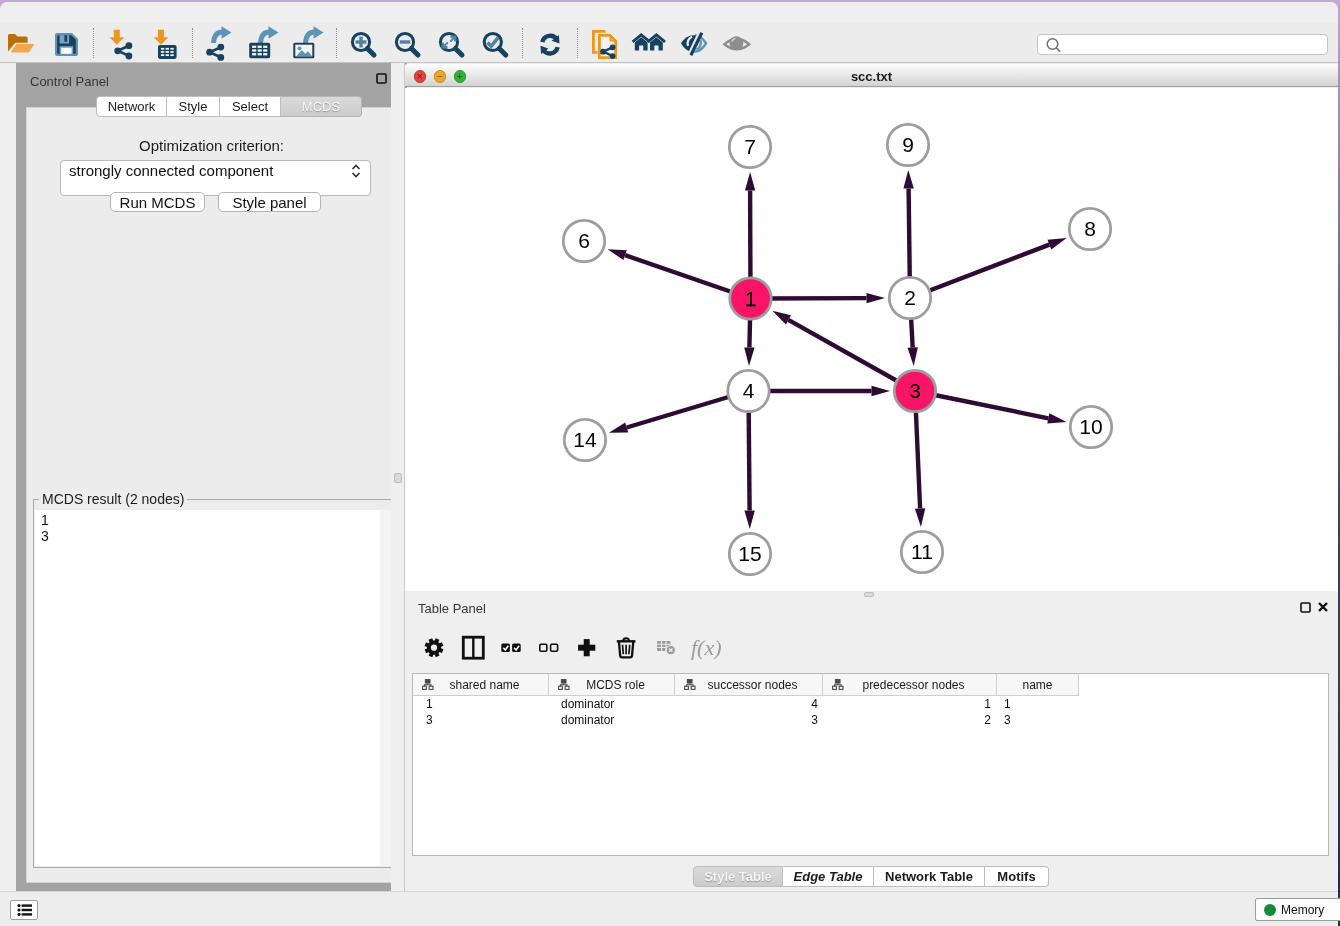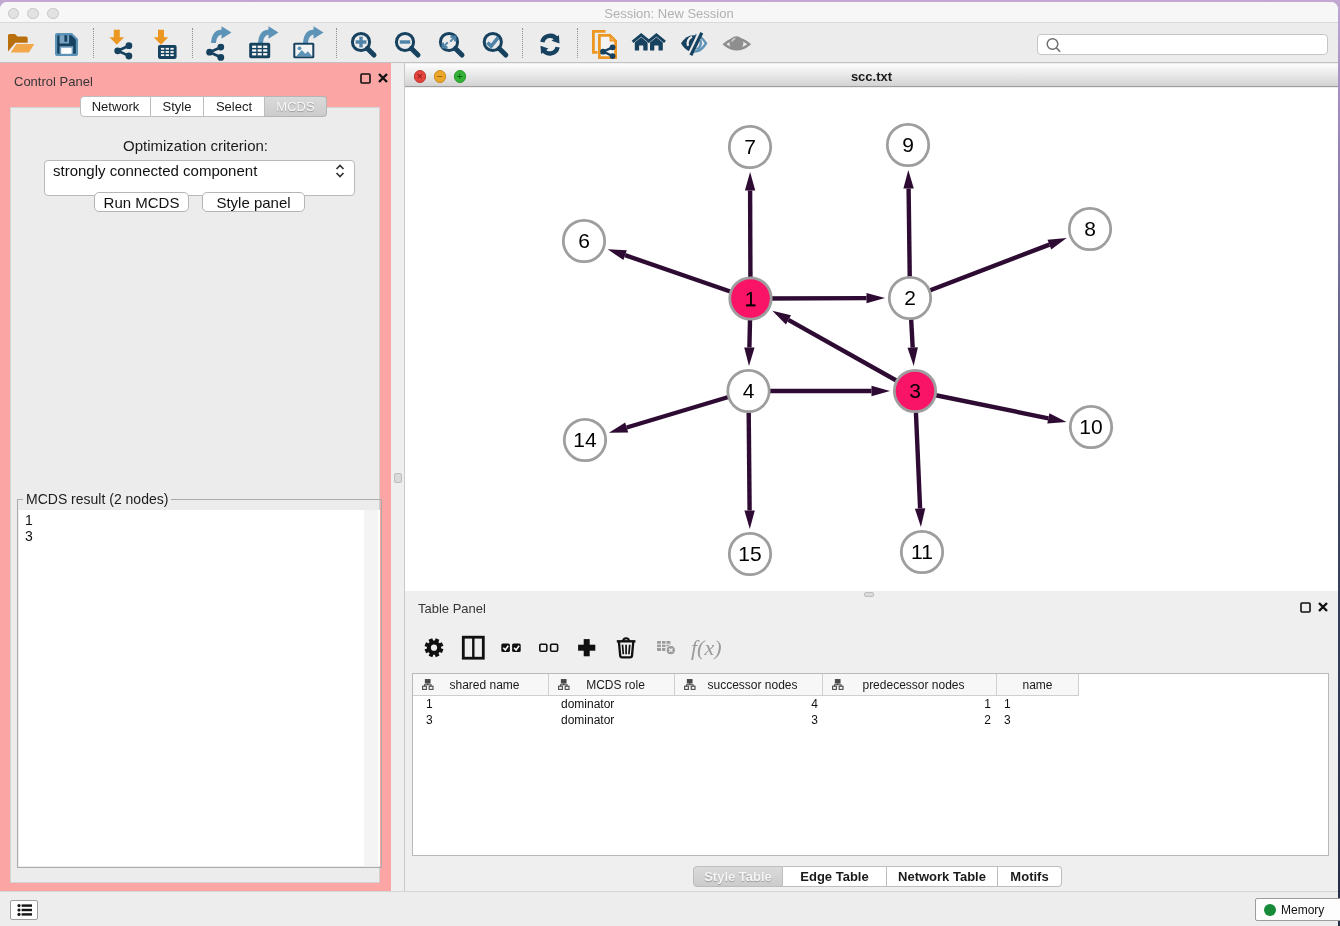--- a/index.html
+++ b/index.html
@@ -6,21 +6,21 @@
 html,body { width:1340px; height:926px; overflow:hidden; }
 body { background:linear-gradient(180deg,#c3a8d3 0%,#a78dc2 10%,#6f6d99 30%,#39445f 55%,#232e44 100%); font-family:"Liberation Sans", sans-serif; position:relative; }
 #win { position:absolute; left:0; top:2px; width:1338px; height:924px; background:#efefef; border-radius:7px 7px 4px 4px; }
 #titlebar { position:absolute; left:0; top:0; width:100%; height:21px; background:#f7f7f7; border-radius:7px 7px 0 0; border-bottom:1px solid #d9d9d9; }
 .tl { position:absolute; top:5.5px; width:11.5px; height:11.5px; border-radius:50%; background:#e2e2e2; border:1px solid #c7c7c7; }
 #wtitle { position:absolute; top:4px; width:100%; text-align:center; font-size:13px; color:#b2b0b3; }
 #toolbar { position:absolute; left:0; top:21px; width:100%; height:40px; background:#ececec; border-bottom:1px solid #c2c2c2; }
 .sep { position:absolute; top:5px; height:30px; width:0; border-left:1px dotted #8f8f8f; }
 #search { position:absolute; left:1037px; top:11px; width:291px; height:21px; background:#fff; border:1px solid #c5c5c5; border-radius:4px; }
 
-#cpanel { position:absolute; left:0; top:61px; width:391px; height:832px; background:#fca5a5; }
+#cpanel { position:absolute; left:16px; top:61px; width:391px; height:832px; background:#a3a3a3; }
 #cp-title { position:absolute; left:14px; top:11px; font-size:13px; color:#363636; }
 .dockbtn { position:absolute; font-size:12px; color:#111; }
 #cp-inner { position:absolute; left:10px; top:44px; width:370px; height:776px; background:#ececec; border:1px solid #d2d2d2; }
 .tabbar { position:absolute; display:flex; }
 .tab { height:21px; line-height:20px; font-size:13px; text-align:center; background:#fff; border:1px solid #bdbdbd; border-left:none; color:#1a1a1a; }
 .tab.first { border-left:1px solid #bdbdbd; border-radius:4px 0 0 4px; }
 .tab.last { border-radius:0 4px 4px 0; }
 .tab.sel { background:linear-gradient(#dadada,#cccccc); color:#f8f8f8; text-shadow:0 1px 1px #999; border-color:#b5b5b5; }
 #optlabel { position:absolute; left:0; top:74px; width:391px; text-align:center; font-size:15px; color:#1c1c1c; }
 #combo { position:absolute; left:44px; top:97px; width:311px; height:36px; background:#fff; border:1px solid #b9b9b9; border-radius:4px; font-size:15px; color:#111; line-height:19px; padding-left:8px; }
@@ -55,26 +55,20 @@
 .btab.last { border-radius:0 4px 4px 0; }
 .btab.sel { background:linear-gradient(#dadada,#cccccc); color:#f5f5f5; text-shadow:0 1px 1px #999; }
 
 #statusbar { position:absolute; left:0; top:889px; width:1338px; height:35px; background:#ededed; border-top:1px solid #d6d6d6; }
 #listbtn { position:absolute; left:10px; top:8px; width:28px; height:20px; background:#fdfdfd; border:1px solid #9d9d9d; border-radius:2px; }
 #membtn { position:absolute; left:1255px; top:6px; width:97px; height:23px; background:#fdfdfd; border:1px solid #9d9d9d; border-radius:2px; font-size:12px; color:#111; }
 </style>
 </head>
 <body>
 <div id="win">
-  <div id="titlebar">
-    <div class="tl" style="left:7.5px;"></div>
-    <div class="tl" style="left:27px;"></div>
-    <div class="tl" style="left:47px;"></div>
-    <div id="wtitle">Session: New Session</div>
-  </div>
   <div id="toolbar">
     <div class="sep" style="left:93px;"></div>
     <div class="sep" style="left:192px;"></div>
     <div class="sep" style="left:336px;"></div>
     <div class="sep" style="left:522px;"></div>
     <div class="sep" style="left:577px;"></div>
     <div id="icons">
         <svg width="1000" height="40" style="position:absolute;left:0;top:0;">
           <g transform="translate(8,10)">
 <path d="M0 18.5 V2.5 Q0 1 1.5 1 H7 L9.5 3.5 H18 Q19.7 3.5 19.7 5.2 V9.7 H7.3 L0 18.5 Z" fill="#b96f0c"></path>
@@ -243,21 +237,21 @@
         <rect x="1" y="1" width="9" height="9" fill="none" stroke="#111" stroke-width="1.6" rx="1"></rect>
       </svg>
     <svg class="dockbtn" style="left:377px;top:9px;" width="12" height="12">
         <path d="M2 2 L10 10 M10 2 L2 10" stroke="#111" stroke-width="2.4"></path>
       </svg>
     <div id="cp-inner"></div>
     <div class="tabbar" style="left:80px; top:33px;">
       <div class="tab first" style="width:71px;">Network</div>
       <div class="tab" style="width:53px;">Style</div>
       <div class="tab" style="width:61px;">Select</div>
-      <div class="tab last sel" style="width:62px;">MCDS</div>
+      <div class="tab last sel" style="width:81px;">MCDS</div>
     </div>
     <div id="optlabel">Optimization criterion:</div>
     <div id="combo">strongly connected component
       <svg style="position:absolute;right:9px;top:3px;" width="10" height="14">
           <path d="M1.5 5 L5 1.5 L8.5 5 M1.5 9 L5 12.5 L8.5 9" fill="none" stroke="#333" stroke-width="1.7"></path>
         </svg>
     </div>
     <div class="btn" style="left:94px; top:129px; width:95px;">Run MCDS</div>
     <div class="btn" style="left:202px; top:129px; width:103px;">Style panel</div>
     <div id="fieldset">
@@ -457,21 +451,21 @@
           <div class="td" style="left:591px;top:22px;width:40px;text-align:left;">1</div>
           <div class="td" style="left:13px;top:38px;width:60px;text-align:left;">3</div>
           <div class="td" style="left:148px;top:38px;width:80px;text-align:left;">dominator</div>
           <div class="td" style="left:305px;top:38px;width:100px;text-align:right;">3</div>
           <div class="td" style="left:478px;top:38px;width:100px;text-align:right;">2</div>
           <div class="td" style="left:591px;top:38px;width:40px;text-align:left;">3</div>
         </div>
     </div>
     <div id="tabsbot">
       <div class="btab first sel" style="width:90px;">Style Table</div>
-      <div class="btab" style="width:104px;">Edge Table</div>
+      <div class="btab" style="width:91px;font-style:italic;">Edge Table</div>
       <div class="btab" style="width:111px;">Network Table</div>
       <div class="btab last" style="width:64px;">Motifs</div>
     </div>
   </div>
 
   <div id="statusbar">
     <div id="listbtn">
         <svg width="26" height="18" style="position:absolute;left:1px;top:0px;">
           <g fill="#151515">
             <circle cx="7" cy="4.6" r="1.6"></circle>

